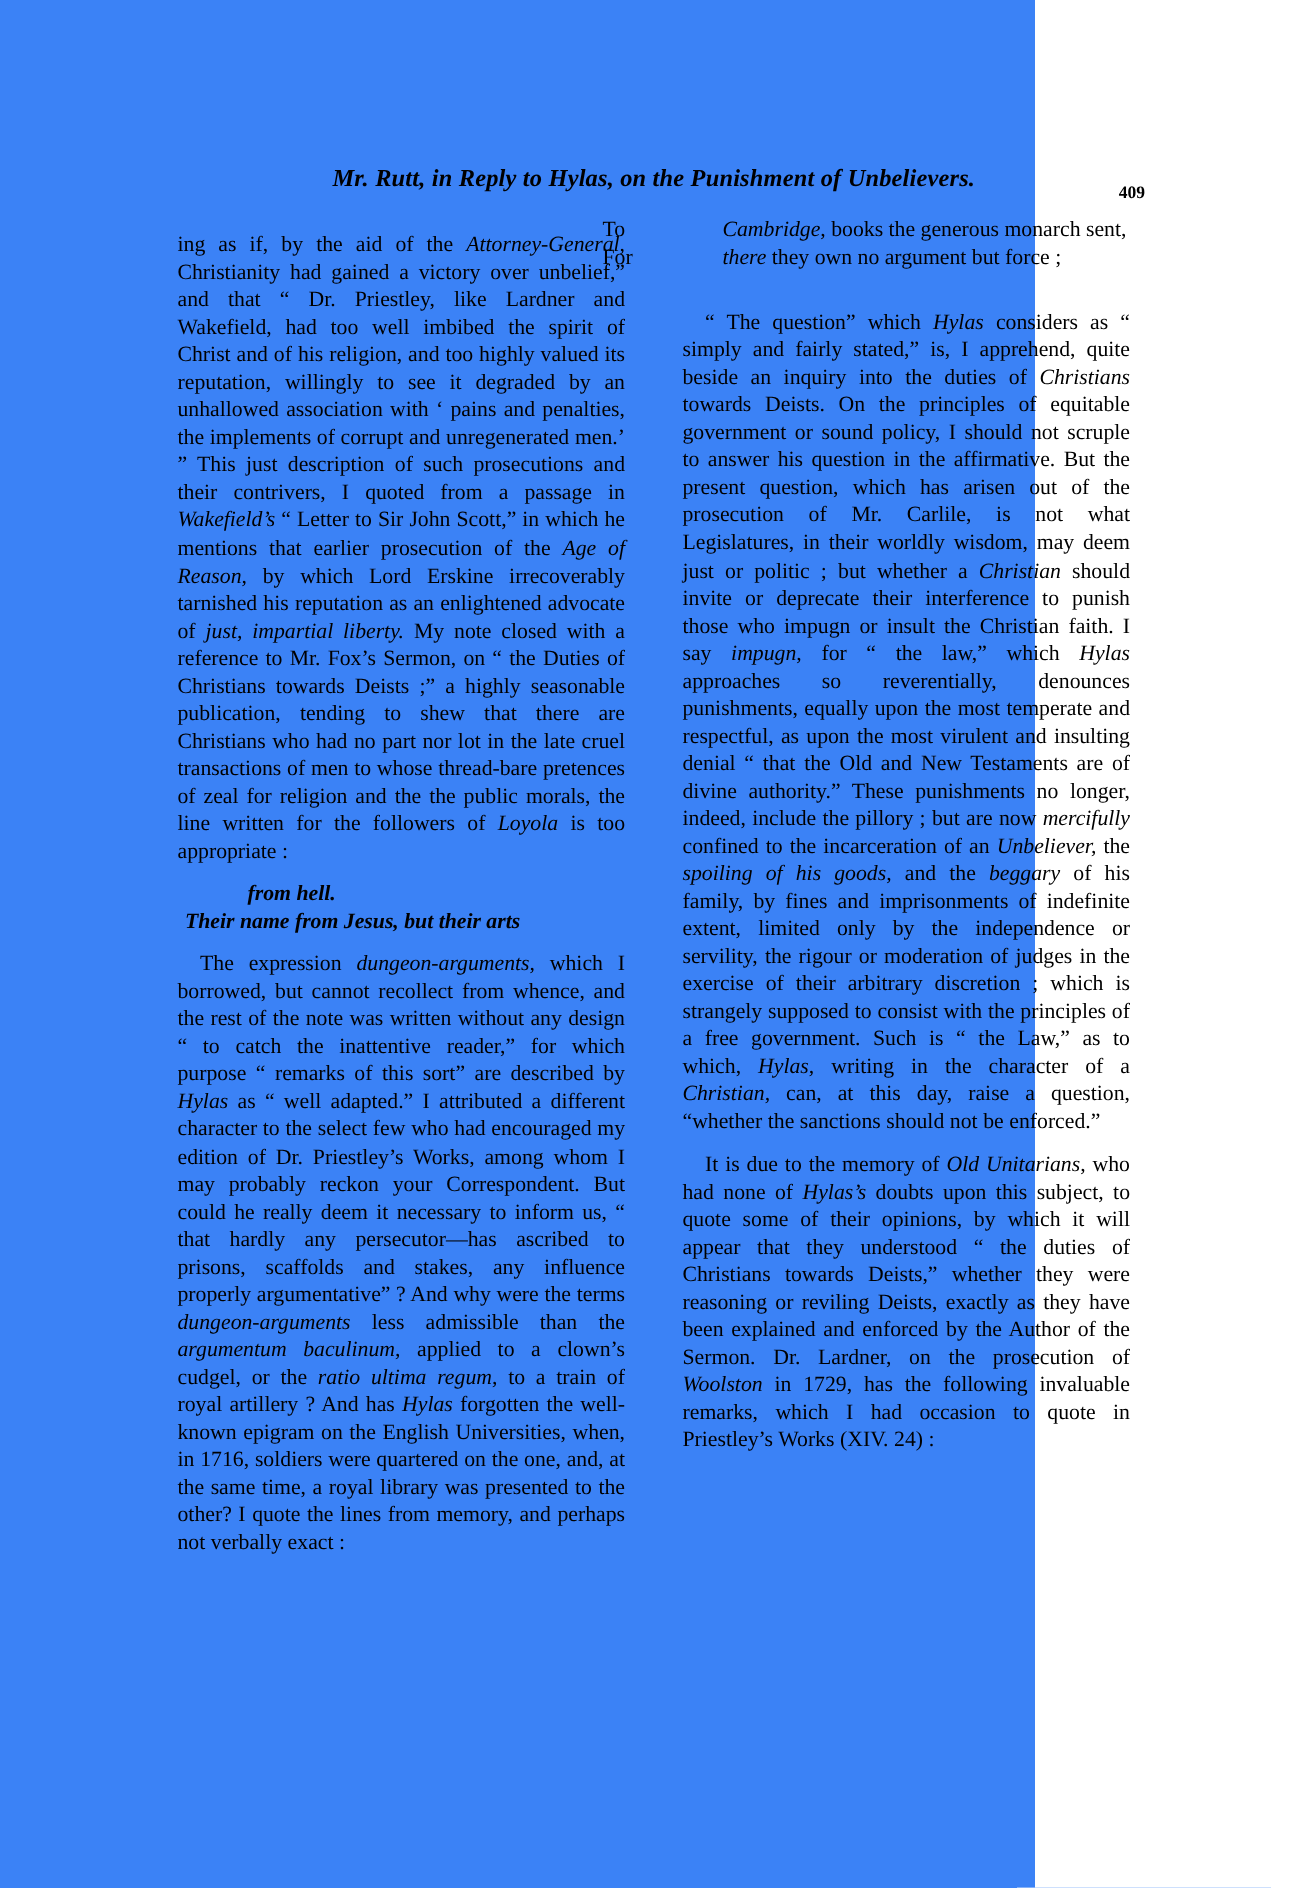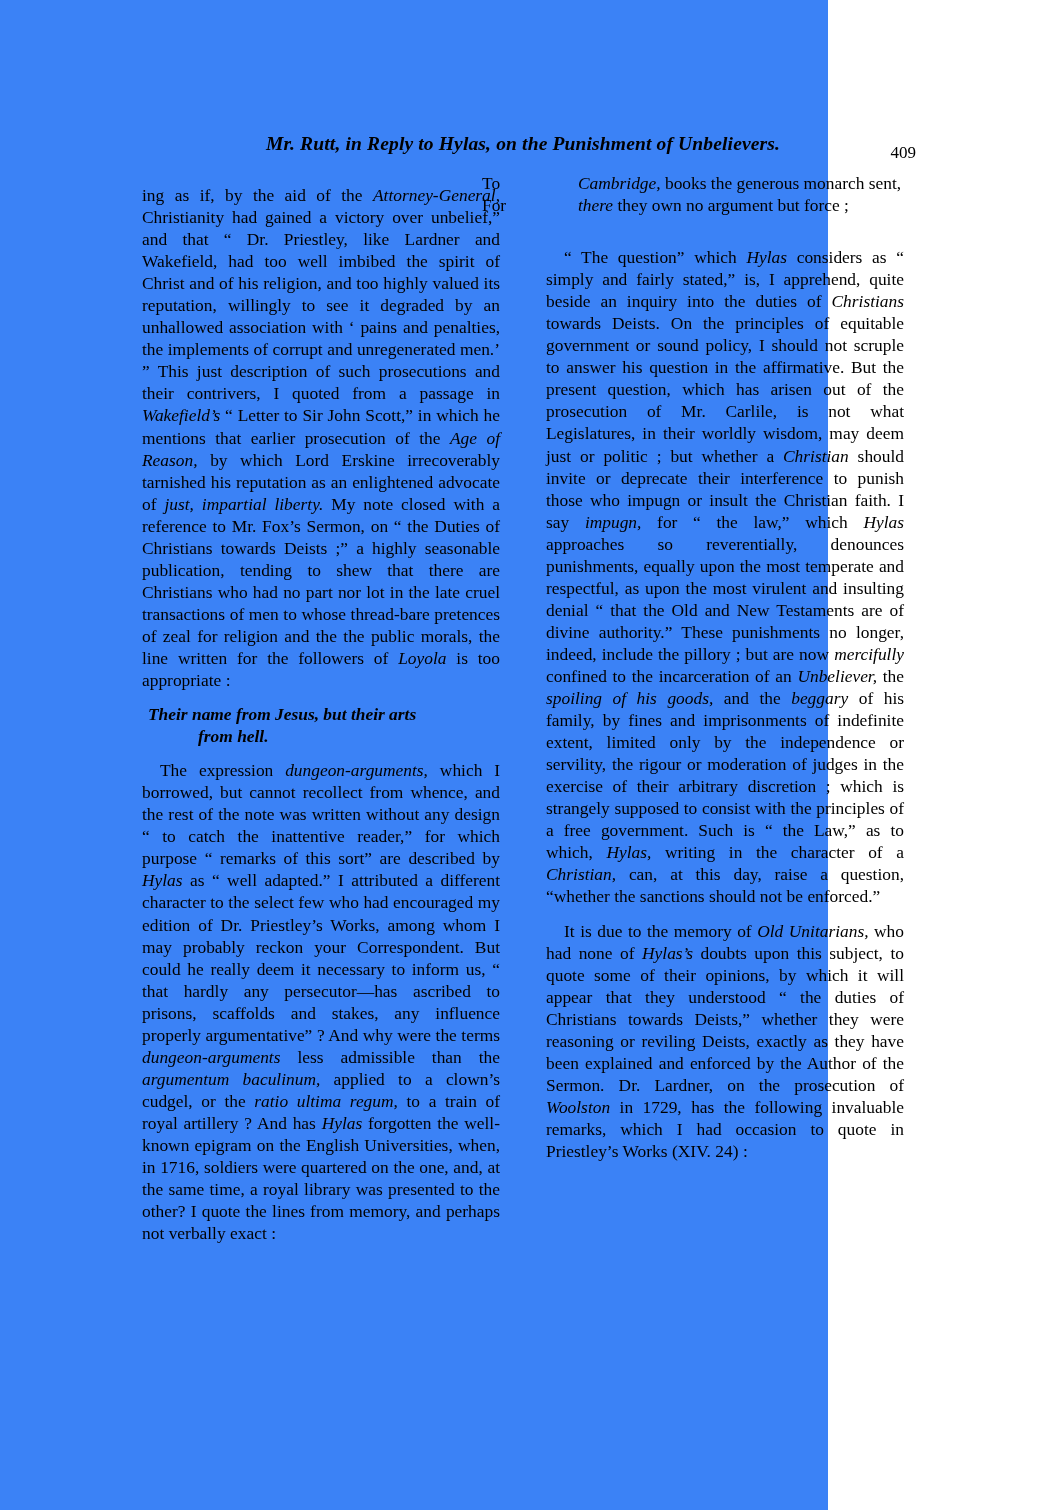--- a/index.html
+++ b/index.html
@@ -36,22 +36,22 @@
     font-style: italic;
     font-weight: bold;
     font-size: 19.5px;
     letter-spacing: 0.15px;
     white-space: nowrap;
   }
   .running-head-folio {
     position: absolute;
     right: 0;
     bottom: 0;
-    font-weight: normal;
-    font-size: 17px;
+    font-weight: bold;
+    font-size: 14px;
     font-style: normal;
   }
   .columns {
     position: absolute;
     left: 130px;
     top: 172px;
     width: 786px;
     display: flex;
     gap: 22px;
   }
@@ -114,22 +114,22 @@
     <span class="running-head-folio">409</span>
   </div>
 
   <div class="columns">
 
     <div class="col">
 
       <p class="para noindent"><span>ing as if, by the aid of the </span><i>Attorney-General,</i><span> Christianity had gained a victory over unbelief,” and that “ Dr. Priestley, like Lardner and Wakefield, had too well imbibed the spirit of Christ and of his religion, and too highly valued its reputation, willingly to see it degraded by an unhallowed association with ‘ pains and penalties, the implements of corrupt and unregenerated men.’ ”  This just description of such prosecutions and their contrivers, I quoted from a passage in </span><i>Wakefield’s</i><span> “ Letter to Sir John Scott,” in which he mentions that earlier prosecution of the </span><i>Age of Reason,</i><span> by which Lord Erskine irrecoverably tarnished his reputation as an enlightened advocate of </span><i>just, impartial liberty.</i><span>  My note closed with a reference to Mr. Fox’s Sermon, on “ the Duties of Christians towards Deists ;” a highly seasonable publication, tending to shew that there are Christians who had no part nor lot in the late cruel transactions of men to whose thread-bare pretences of zeal for religion and the the public morals, the line written for the followers of </span><i>Loyola</i><span> is too appropriate :</span></p>
 
       <div class="verse">
+        <span class="verse-line" style="padding-left:68px;text-indent:0;">from hell.</span>
         <span class="verse-line">Their name from Jesus, but their arts</span>
-        <span class="verse-line" style="padding-left:68px;text-indent:0;">from hell.</span>
       </div>
 
       <p class="para indent"><span>The expression </span><i>dungeon-arguments,</i><span> which I borrowed, but cannot recollect from whence, and the rest of the note was written without any design “ to catch the inattentive reader,” for which purpose “ remarks of this sort” are described by </span><i>Hylas</i><span> as “ well adapted.”  I attributed a different character to the select few who had encouraged my edition of Dr. Priestley’s Works, among whom I may probably reckon your Correspondent.  But could he really deem it necessary to inform us, “ that hardly any persecutor—has ascribed to prisons, scaffolds and stakes, any influence properly argumentative” ?  And why were the terms </span><i>dungeon-arguments</i><span> less admissible than the </span><i>argumentum baculinum,</i><span> applied to a clown’s cudgel, or the </span><i>ratio ultima regum,</i><span> to a train of royal artillery ?  And has </span><i>Hylas</i><span> forgotten the well-known epigram on the English Universities, when, in 1716, soldiers were quartered on the one, and, at the same time, a royal library was presented to the other?  I quote the lines from memory, and perhaps not verbally exact :</span></p>
 
     </div>
 
     <div class="col">
 
       <div class="epigram">
         <span class="epigram-line"><span class="lead">To</span><i>Cambridge,</i><span> books the generous monarch sent,</span></span>

